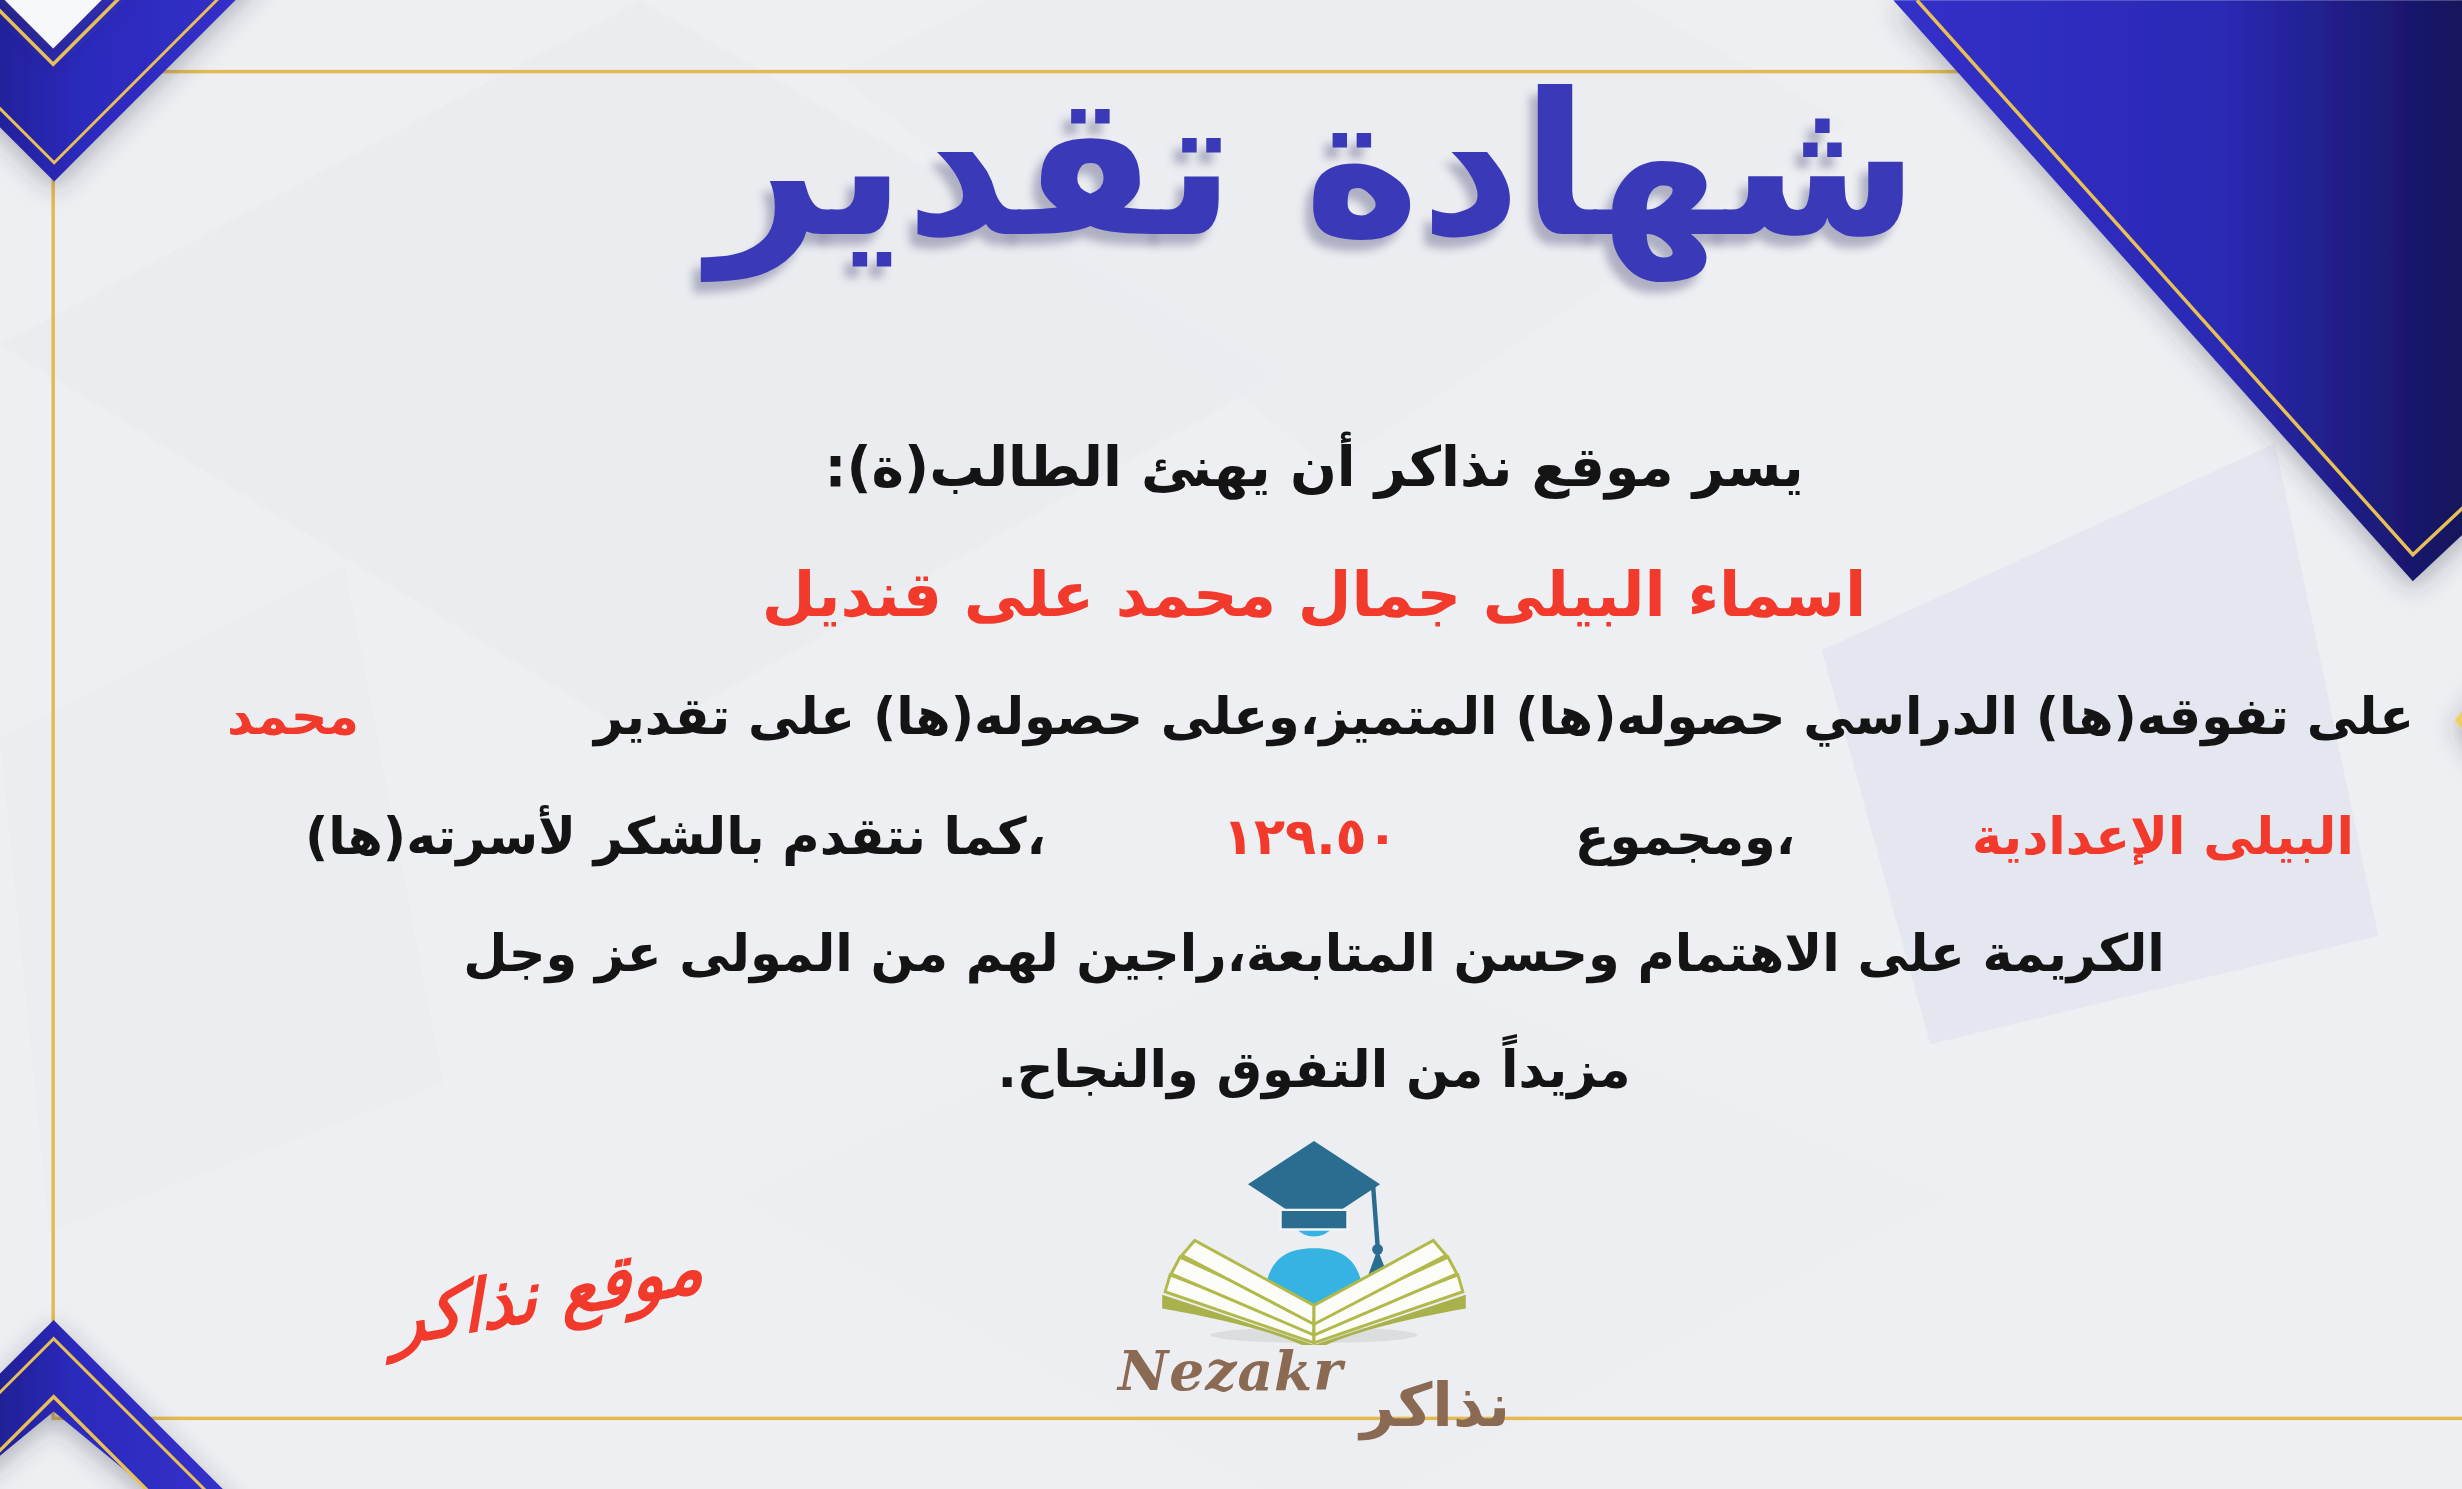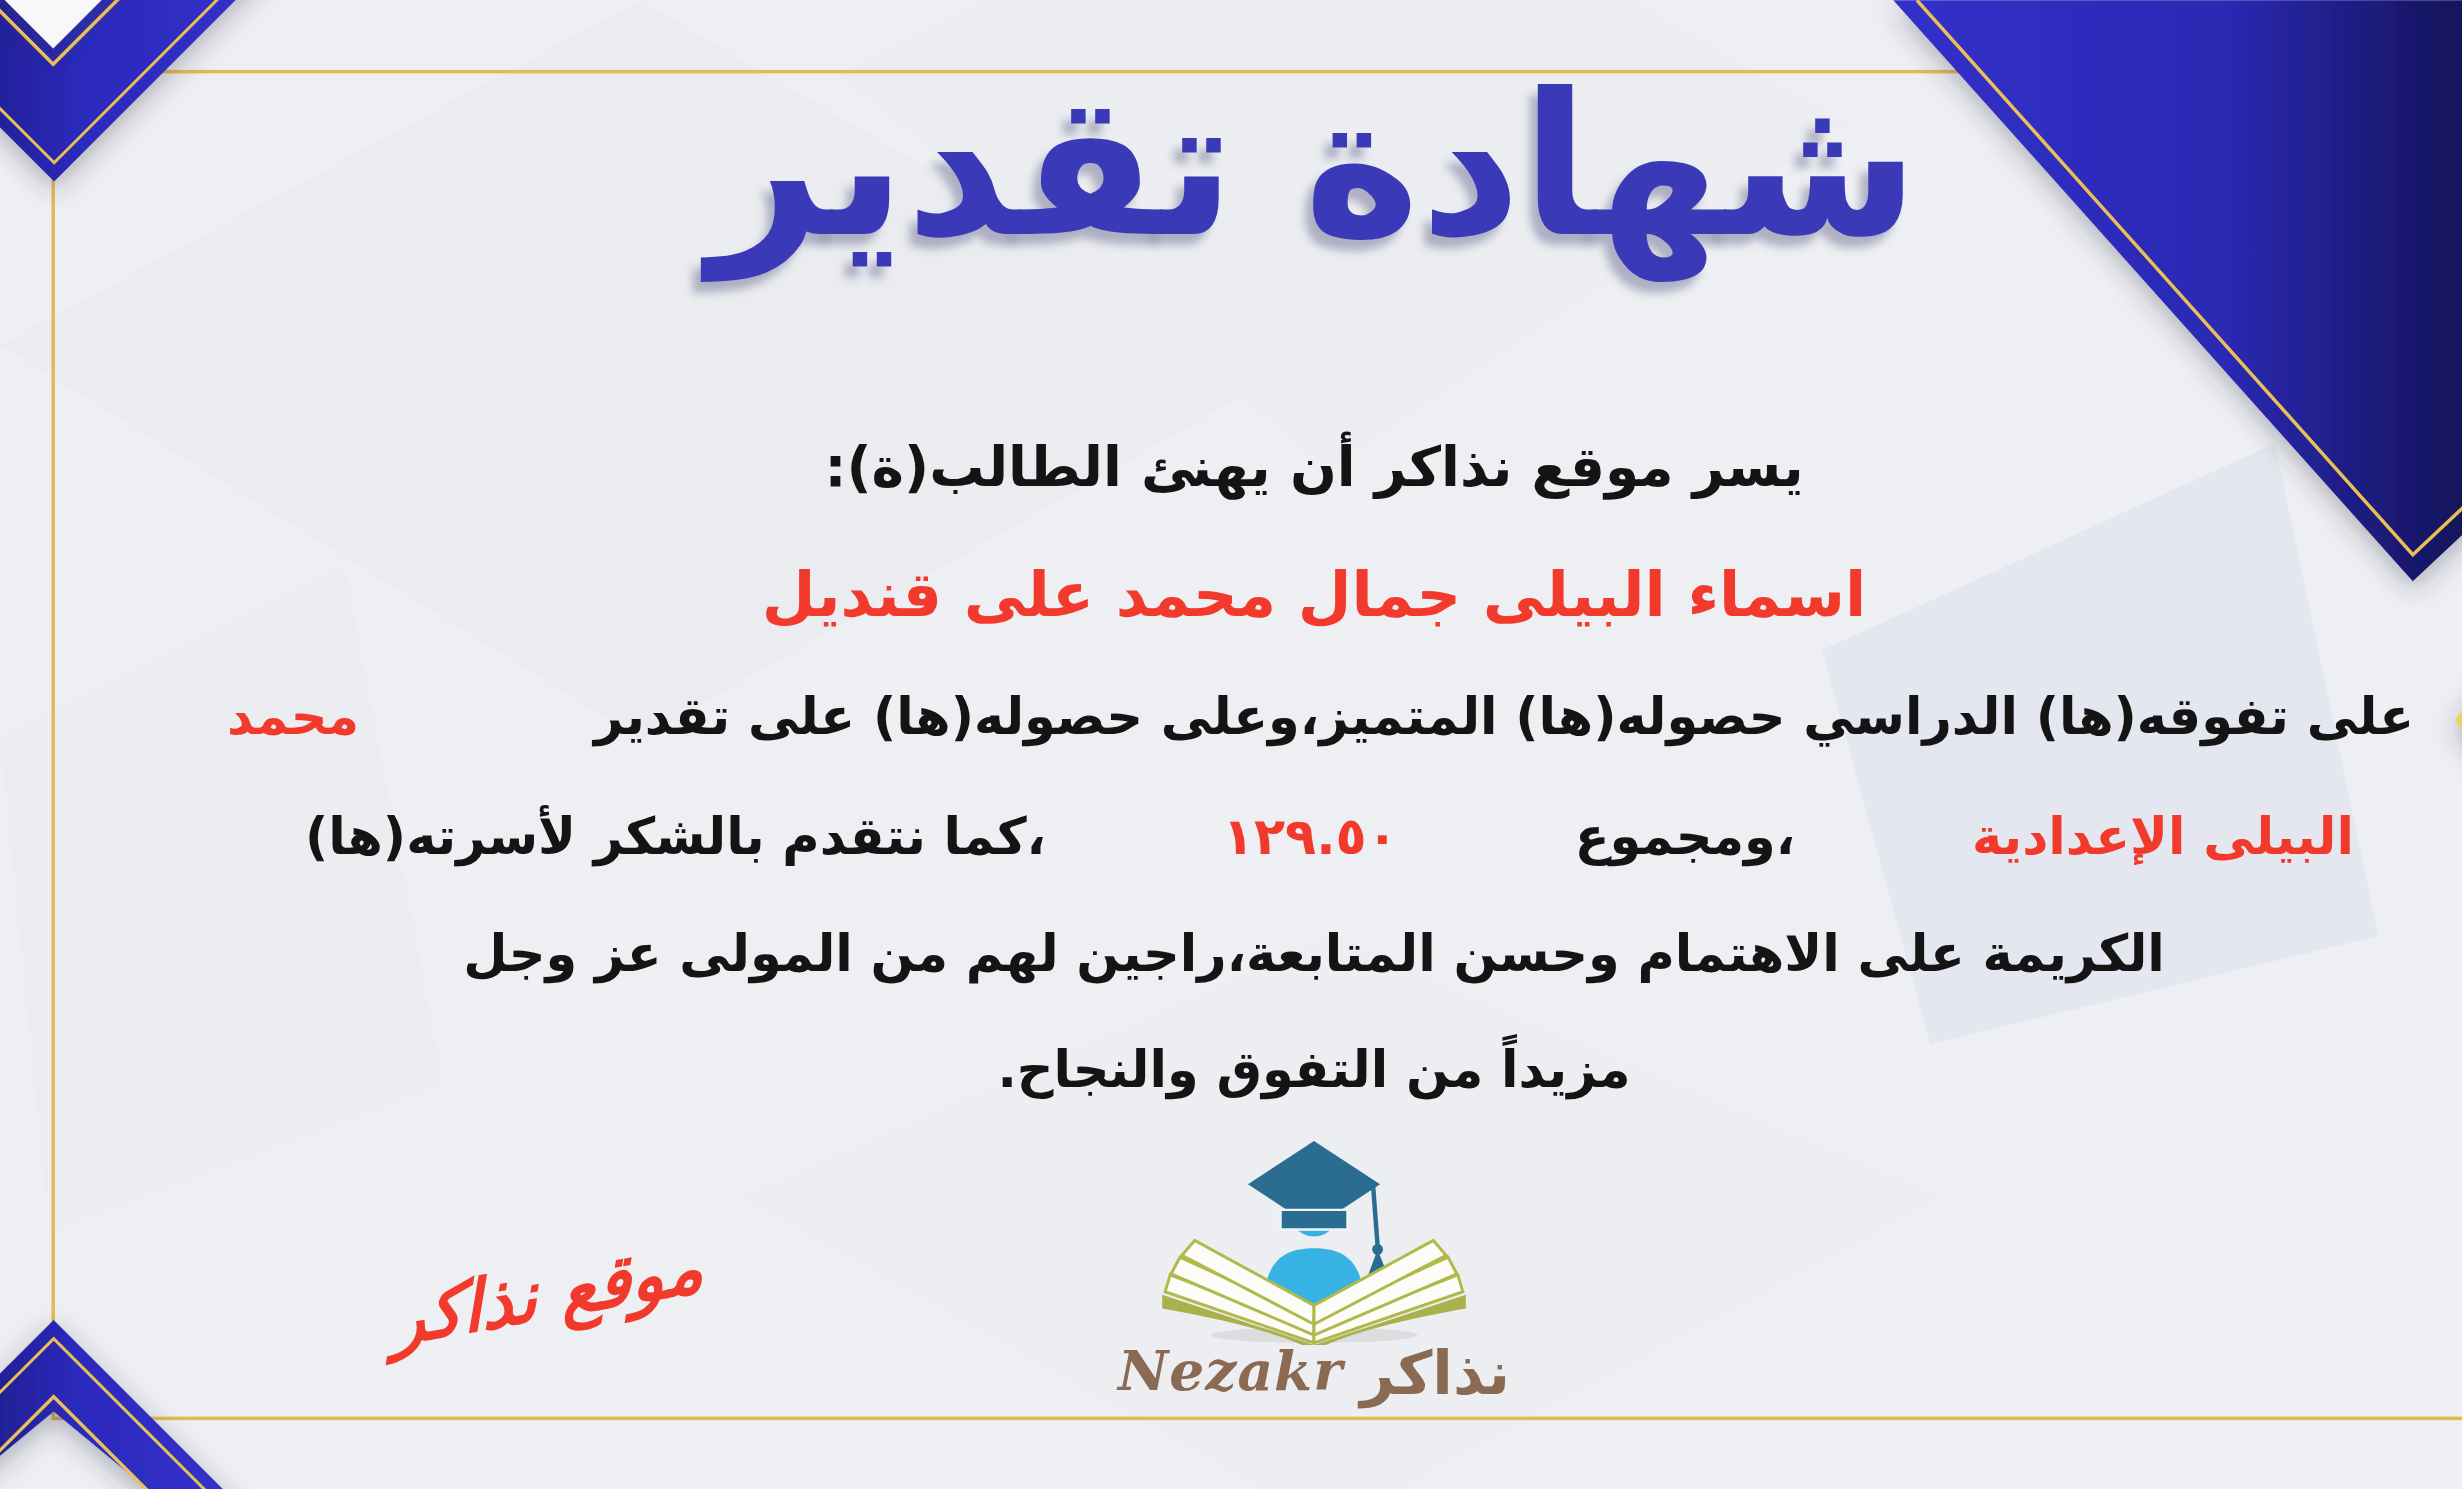--- a/index.html
+++ b/index.html
@@ -41,21 +41,21 @@
     font-size:70px;color:var(--red);font-style:italic;font-weight:700;
     transform:rotate(-10deg) skewX(-6deg);
   }
   .logo-wrap{position:absolute;left:1107px;top:1128px;width:414px;height:217px;z-index:3;}
   .logo-text{
     position:absolute;top:1338px;left:1043px;width:542px;z-index:3;
     display:flex;direction:ltr;justify-content:center;align-items:flex-start;gap:17px;
     color:var(--brown);
   }
   .logo-latin{font-family:"DejaVu Serif","Liberation Serif",serif;font-weight:700;font-style:italic;font-size:55px;letter-spacing:1px;}
-  .logo-arabic{font-weight:700;font-size:60px;direction:rtl;}
+  .logo-arabic{font-weight:700;font-size:60px;direction:rtl;margin-top:32px;}
 </style>
 </head>
 <body>
 
 <div id="canvas">
 
   <svg class="decor" width="2628" height="1490" viewBox="0 0 5337 3025" aria-hidden="true">
     <defs>
       <linearGradient id="gTL" x1="0" y1="0" x2="1" y2="0">
         <stop offset="0" stop-color="#0a0840"></stop>

